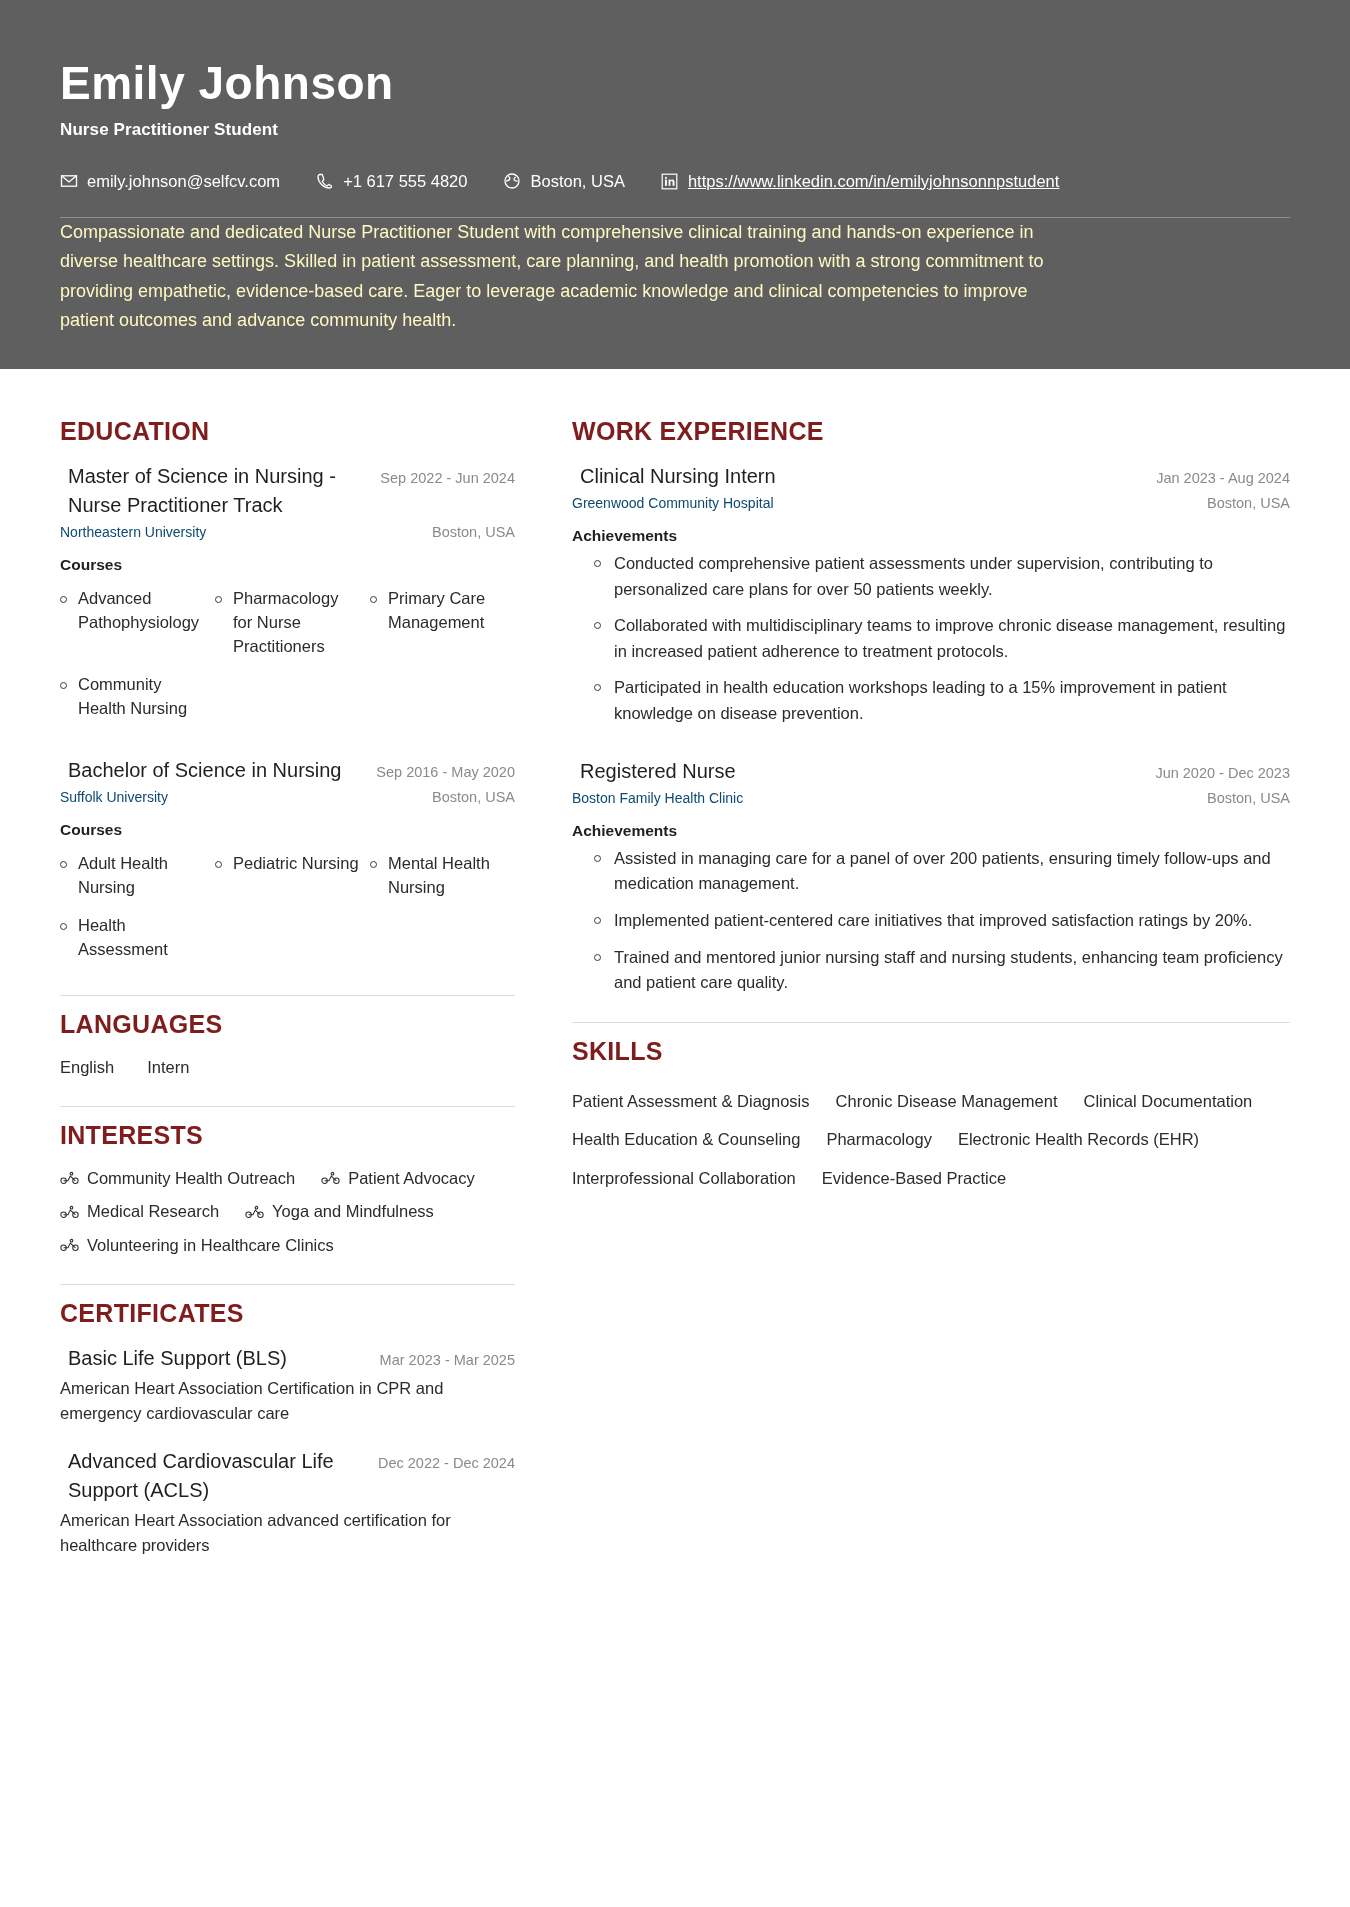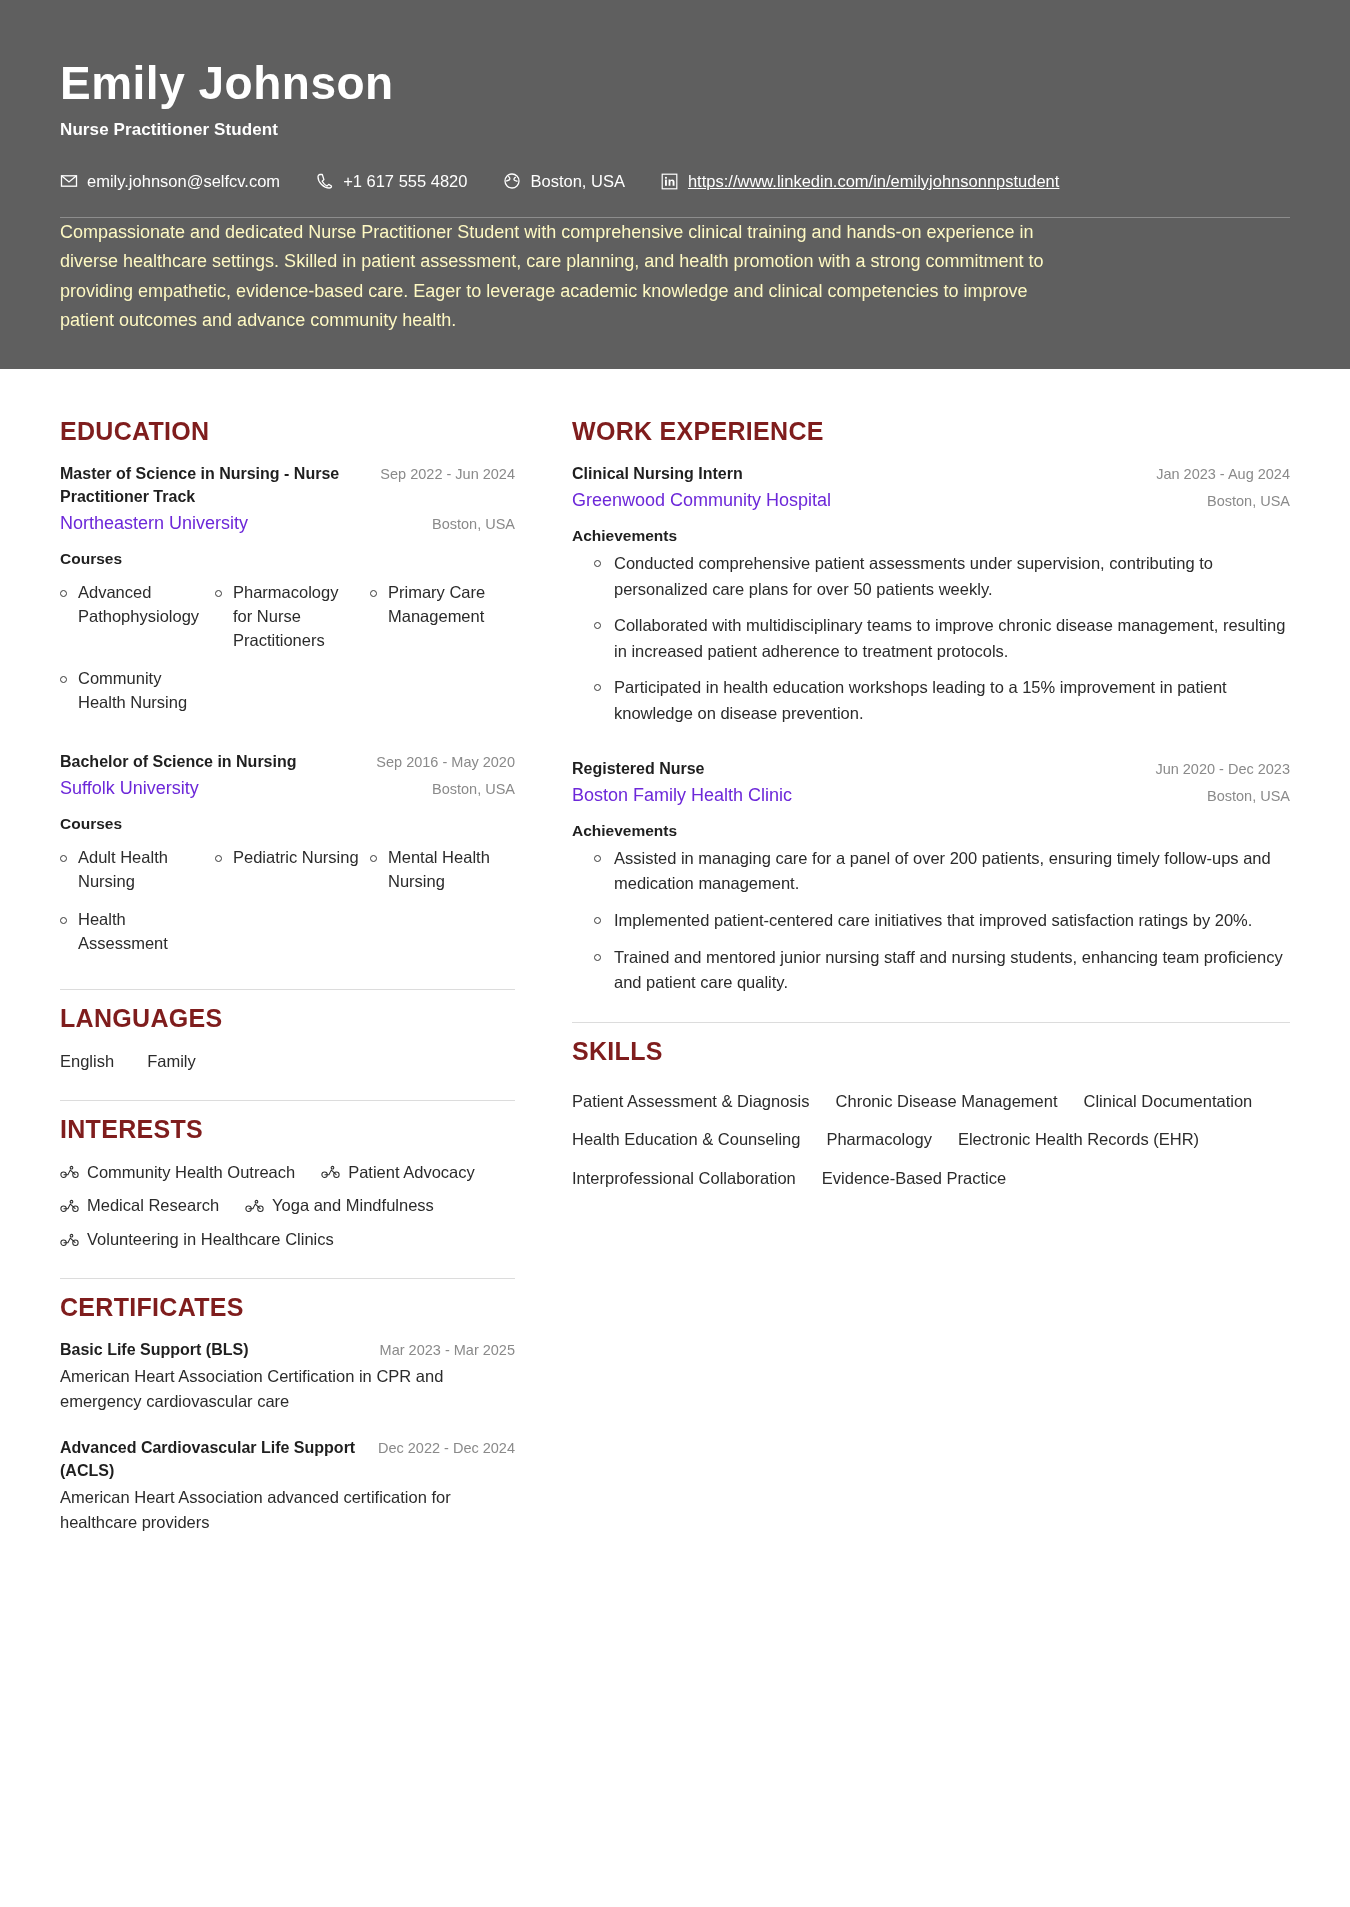--- a/index.html
+++ b/index.html
@@ -90,43 +90,44 @@
 
   
   .entry { margin-bottom: 20px; }
   .entry-head {
     display: flex;
     justify-content: space-between;
     align-items: baseline;
     gap: 14px;
   }
   .entry-title {
-    font-size: 16px;
-    font-weight: 700;
+    font-size: 20px;
+    font-weight: 400;
     color: #1f1f1f;
     line-height: 1.45;
     flex: 1 1 auto;
+    margin-left: 8px;
   }
   .entry-date {
     font-size: 14.5px;
     color: #8a8a8a;
     white-space: nowrap;
     flex: 0 0 auto;
     padding-top: 3px;
   }
   .entry-sub {
     display: flex;
     justify-content: space-between;
     align-items: baseline;
     gap: 14px;
     margin-top: 2px;
   }
   .entry-org {
-    font-size: 18px;
-    color: #6d28d9;
+    font-size: 14px;
+    color: #0c4a6e;
     line-height: 1.45;
   }
   .entry-loc {
     font-size: 14.5px;
     color: #8a8a8a;
     white-space: nowrap;
   }
 
   .sub-label {
     font-size: 15.5px;
@@ -350,21 +351,21 @@
         </div>
       </div>
     </div>
 
     <div class="rule"></div>
 
     <div class="section">
       <div class="section-title">LANGUAGES</div>
       <div class="lang-row">
         <span class="lang-item">English</span>
-        <span class="lang-item">Family</span>
+        <span class="lang-item">Intern</span>
       </div>
     </div>
 
     <div class="rule"></div>
 
     <div class="section">
       <div class="section-title">INTERESTS</div>
       <div class="interest-wrap">
         <span class="interest-item">
           <svg class="bike" viewBox="0 0 24 16" fill="none" stroke="#2b2b2b" stroke-width="1.3">

